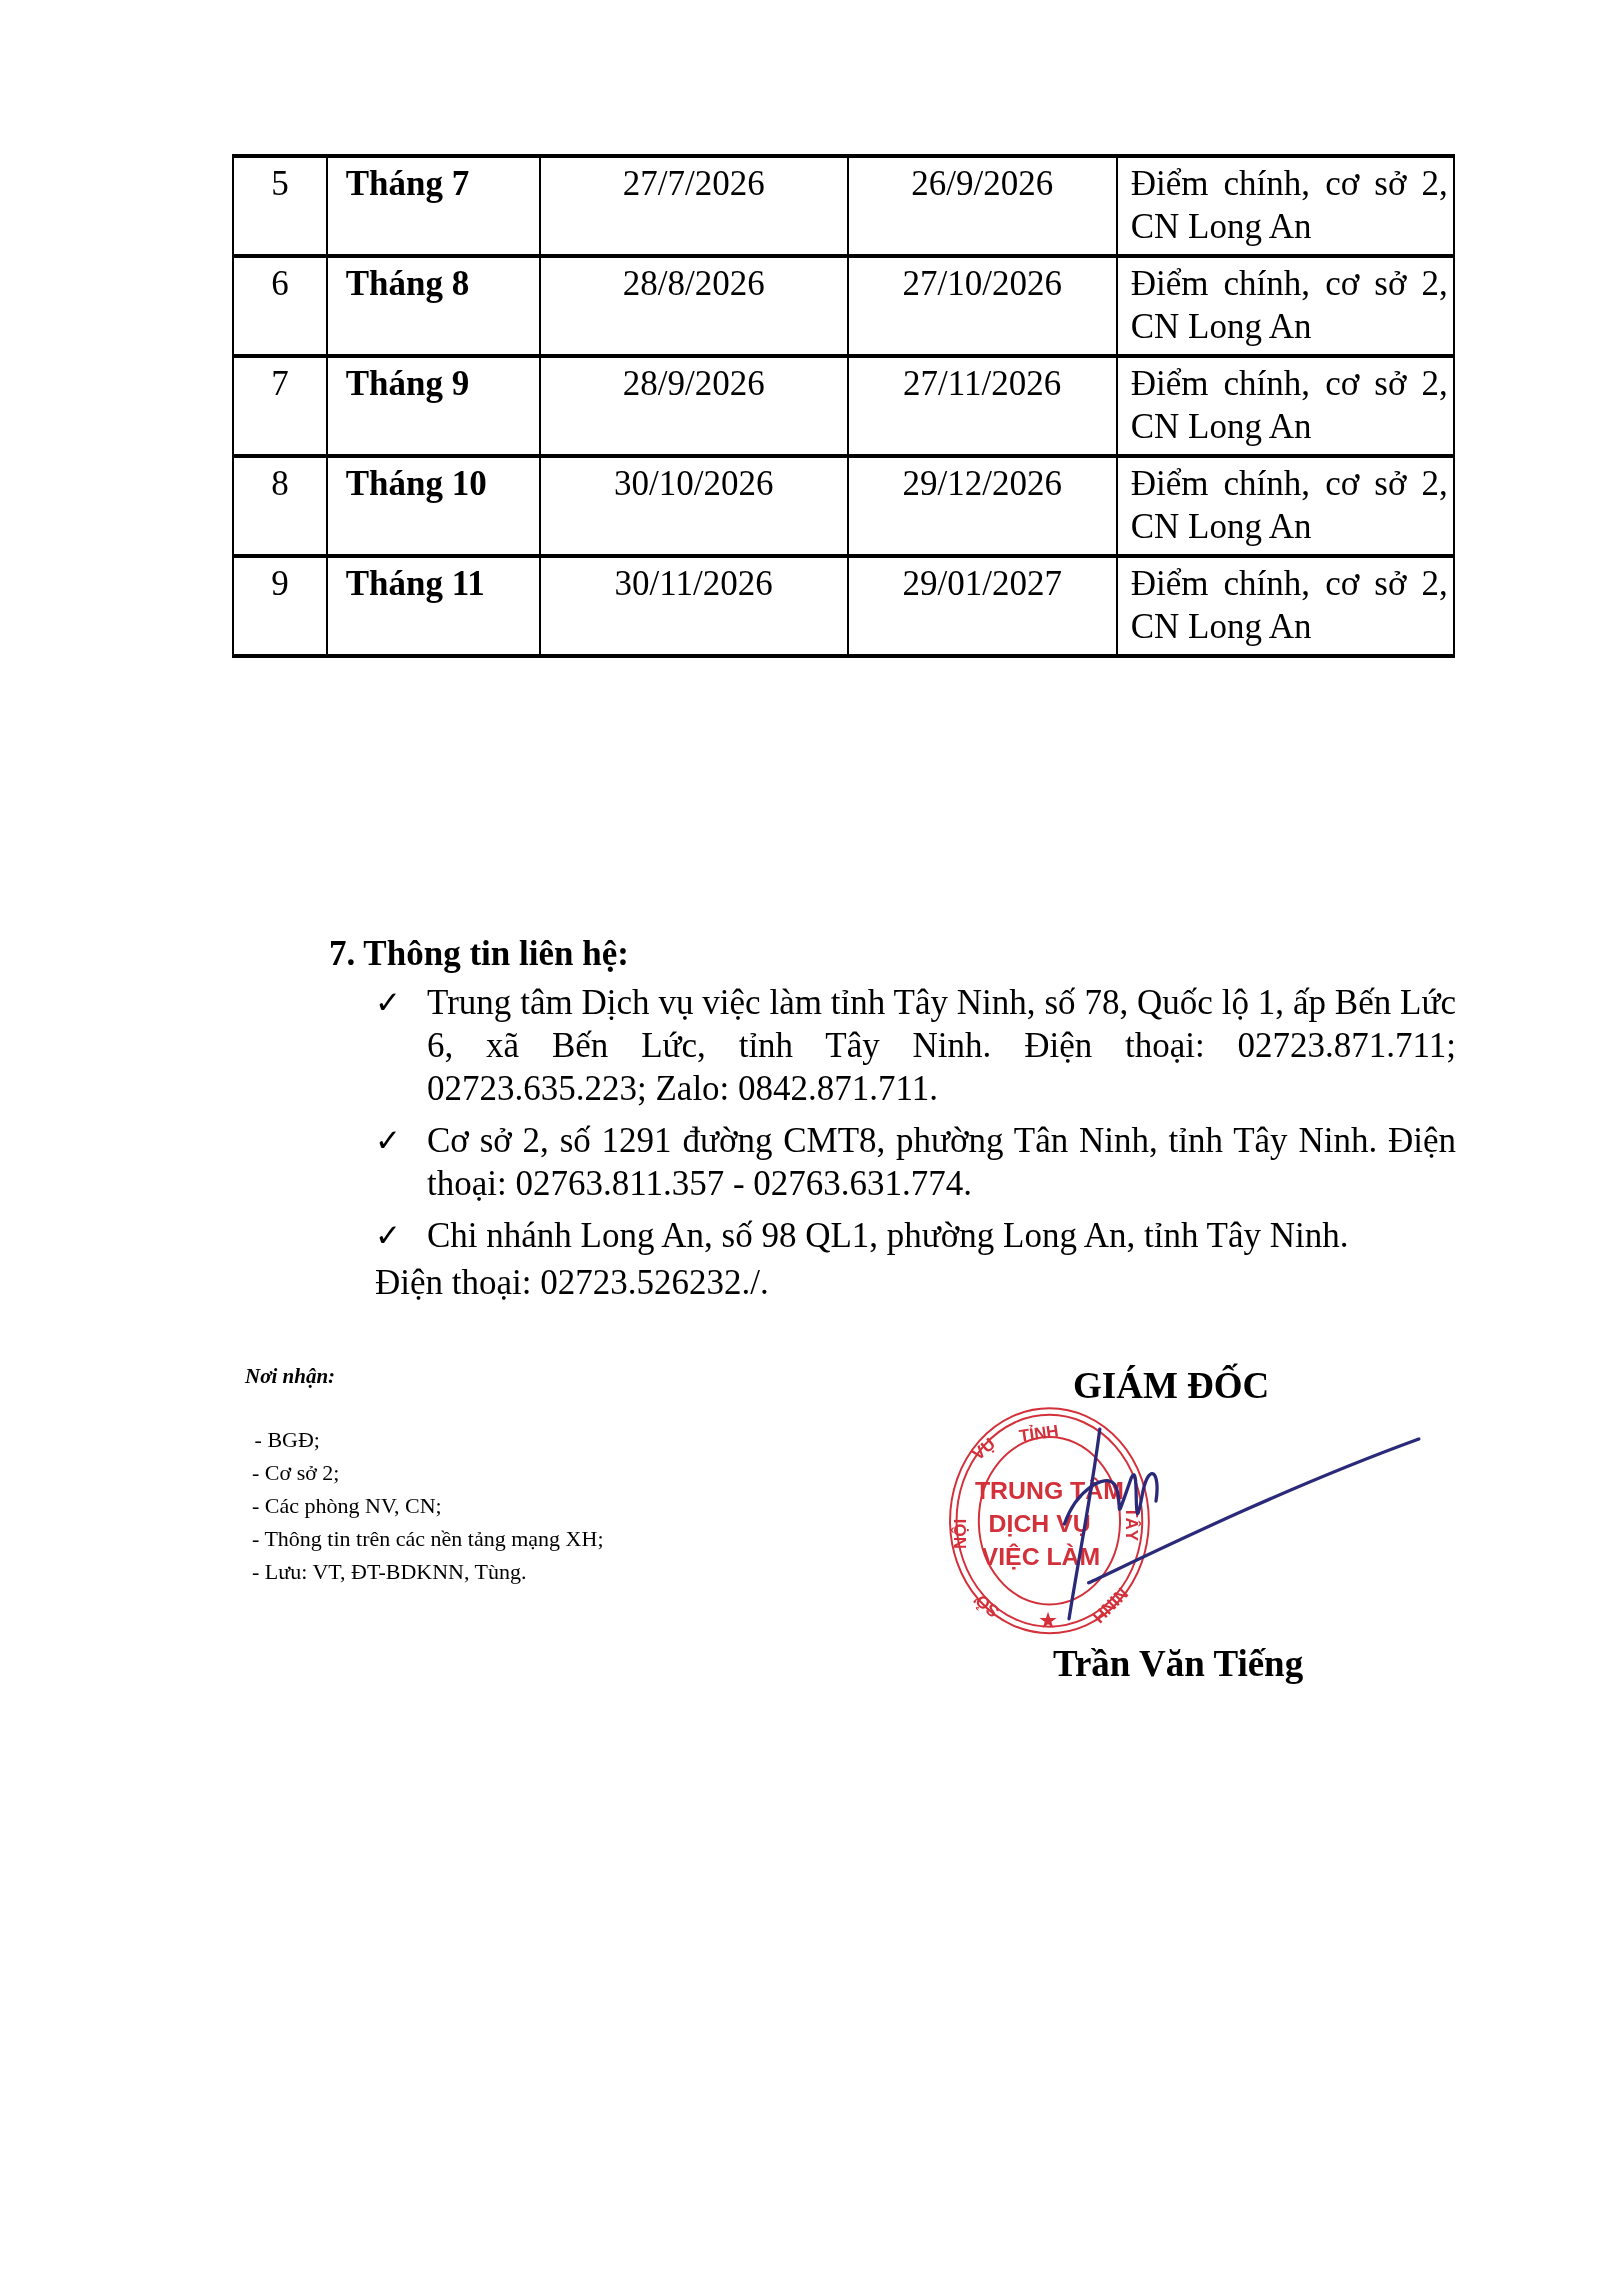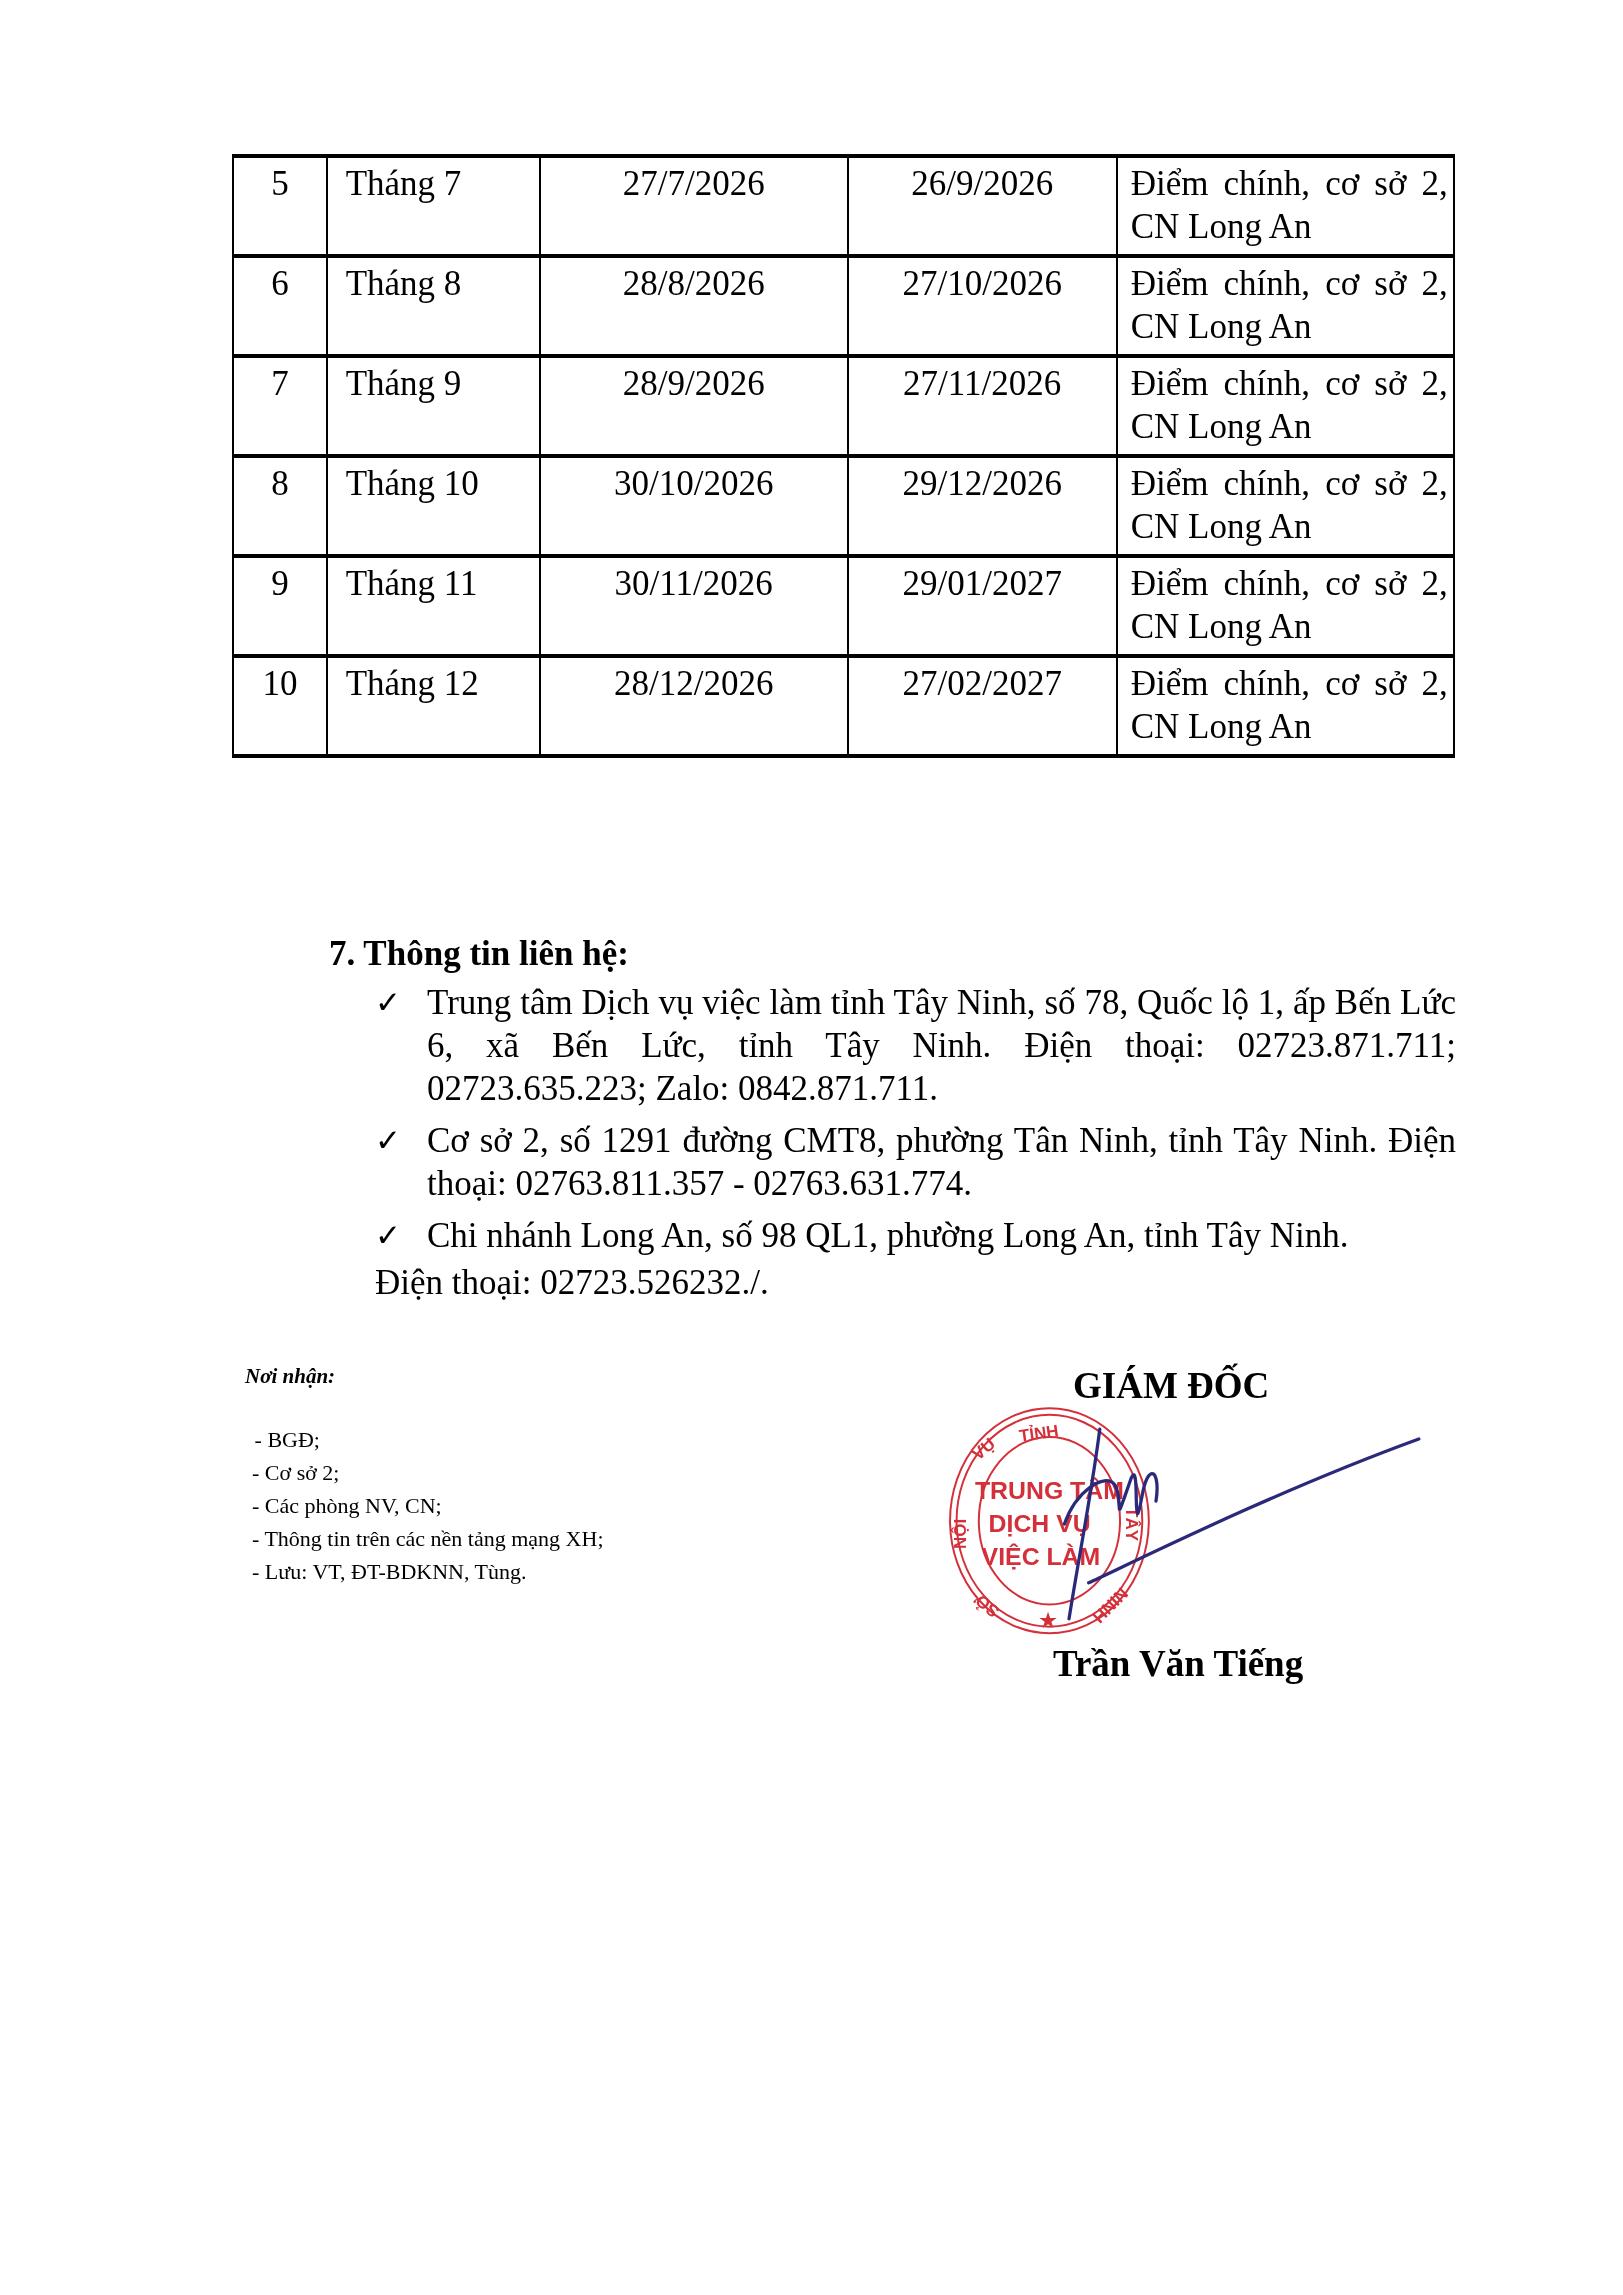--- a/index.html
+++ b/index.html
@@ -6,21 +6,21 @@
   body { width:1623px; height:2295px; position:relative; overflow:hidden;
          font-family:"Liberation Serif", serif; color:#000; }
   .page { position:absolute; left:0; top:0; width:1623px; height:2295px; }
 
   table.sched { position:absolute; left:232px; top:154px; width:1223px;
                 border-collapse:collapse; font-size:35px; }
   table.sched td { border:2px solid #000; vertical-align:top; padding:0; height:96px; }
   table.sched tr { border-top:4.6px solid #000; }
   table.sched tr:last-child td { border-bottom:4.6px solid #000; }
   td.c-no { width:92px; text-align:center; }
-  td.c-month { width:193px; padding-left:17.7px !important; }
+  td.c-month { width:193px; padding-left:17.7px !important;font-weight:bold; }
   td.c-start { width:306px; text-align:center; }
   td.c-end { width:267px; text-align:center; }
   td.c-loc { padding-left:13px !important; padding-right:5.2px !important; line-height:43px; text-align:justify; }
   .cell-line { display:block; line-height:43px; padding-top:3.9px; }
 
   .para { position:absolute; font-size:35px; line-height:43px; }
   .special { left:232px; top:785px; width:1223px; text-align:justify; }
   .special .bullet { display:inline-block; width:7.9px; height:7.9px; background:#000;
                      border-radius:50%; margin-left:99px; margin-right:89px; vertical-align:middle; position:relative; top:-2.6px;}
   .special b { font-weight:bold; }
@@ -126,37 +126,20 @@
           <td class="c-start">
             <span class="cell-line">30/11/2026</span>
           </td>
           <td class="c-end">
             <span class="cell-line">29/01/2027</span>
           </td>
           <td class="c-loc">
             <span class="cell-line">Điểm chính, cơ sở 2, CN Long An</span>
           </td>
         </tr>
-        <tr>
-          <td class="c-no">
-            <span class="cell-line">10</span>
-          </td>
-          <td class="c-month">
-            <span class="cell-line">Tháng 12</span>
-          </td>
-          <td class="c-start">
-            <span class="cell-line">28/12/2026</span>
-          </td>
-          <td class="c-end">
-            <span class="cell-line">27/02/2027</span>
-          </td>
-          <td class="c-loc">
-            <span class="cell-line">Điểm chính, cơ sở 2, CN Long An</span>
-          </td>
-        </tr>
       </tbody>
   </table>
 
 
   <div class="para heading7">7. Thông tin liên hệ:</div>
 
   <div class="contact ct1">
     <span class="check">✓</span>
     <span class="txt">Trung tâm Dịch vụ việc làm tỉnh Tây Ninh, số 78, Quốc lộ 1, ấp Bến Lức 6, xã Bến Lức, tỉnh Tây Ninh. Điện thoại: 02723.871.711; 02723.635.223; Zalo: 0842.871.711.</span>
   </div>

